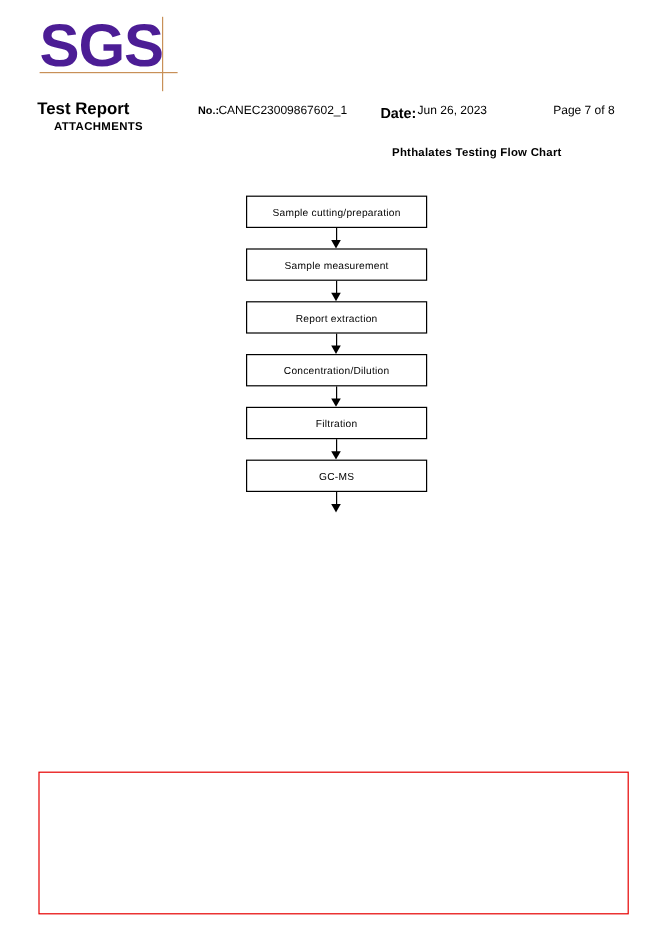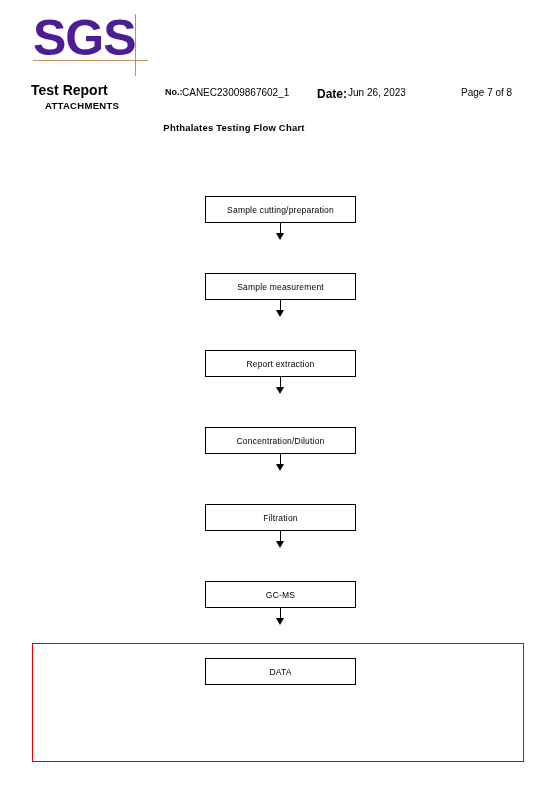--- a/index.html
+++ b/index.html
@@ -119,34 +119,33 @@
     font-size: 10px;
     white-space: nowrap;
   }
 
   
   .chart-title {
     position: absolute;
     left: 0px;
     top: 122px;
     width: 468px;
-    text-align: center;
+    text-align: right;
     font-size: 9.5px;
     font-weight: bold;
     letter-spacing: 0.2px;
   }
   .flow {
     position: absolute;
     left: 205px;
     top: 163px;
     width: 151px;
   }
   .flow-row {
     position: relative;
-    margin-top: 33px;
   }
   .flow-box {
     box-sizing: border-box;
     width: 151px;
     height: 27px;
     border: 1px solid #000000;
     background: #ffffff;
     display: flex;
     align-items: center;
     justify-content: center;
@@ -256,21 +255,18 @@
     </div>
 
     <div class="flow-row">
       <div class="flow-box">GC-MS</div>
     </div>
     <div class="flow-arrow">
       <div class="shaft"></div>
       <div class="head"></div>
     </div>
 
-    <div class="flow-row">
-      <div class="flow-box">DATA</div>
-    </div>
 
   </div>
 
   <div class="red-box"></div>
 
 </div>
 
 </body></html>

